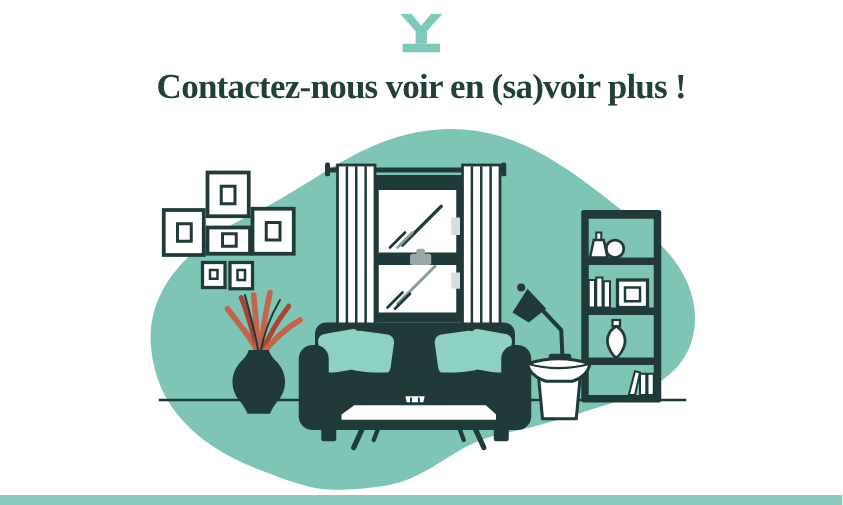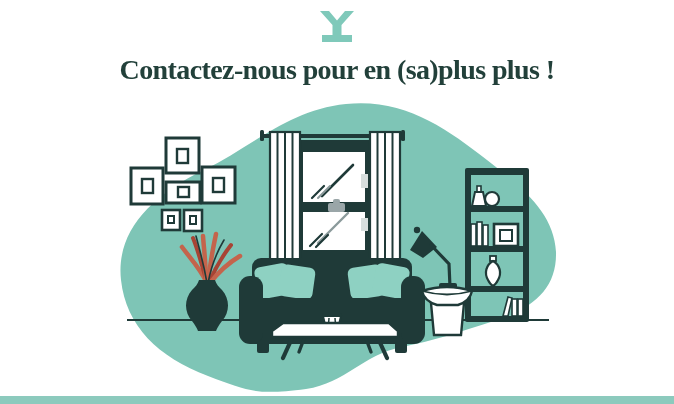--- a/index.html
+++ b/index.html
@@ -226,17 +226,17 @@
       </g>
       <polygon class="wo" stroke-width="2.4" stroke-linejoin="round" points="272,331 283,323 389,323 398,331 398,337 272,337"></polygon>
     </g>
   </svg>
 
   <div class="header">
     <svg class="logo" width="34" height="31" viewBox="0 0 34 31" aria-hidden="true">
       <path d="M0 0 L9 0 L17 9.5 L25 0 L34 0 L21.5 14 L21.5 24 L12.5 24 L12.5 14 Z"></path>
       <rect x="2" y="24" width="30" height="7"></rect>
     </svg>
-    <h1 class="title">Contactez-nous pour en (sa)plus plus !</h1>
+    <h1 class="title">Contactez-nous voir en (sa)voir plus !</h1>
   </div>
 
   <div class="bottom-bar"></div>
 </div>
 
 </body></html>

